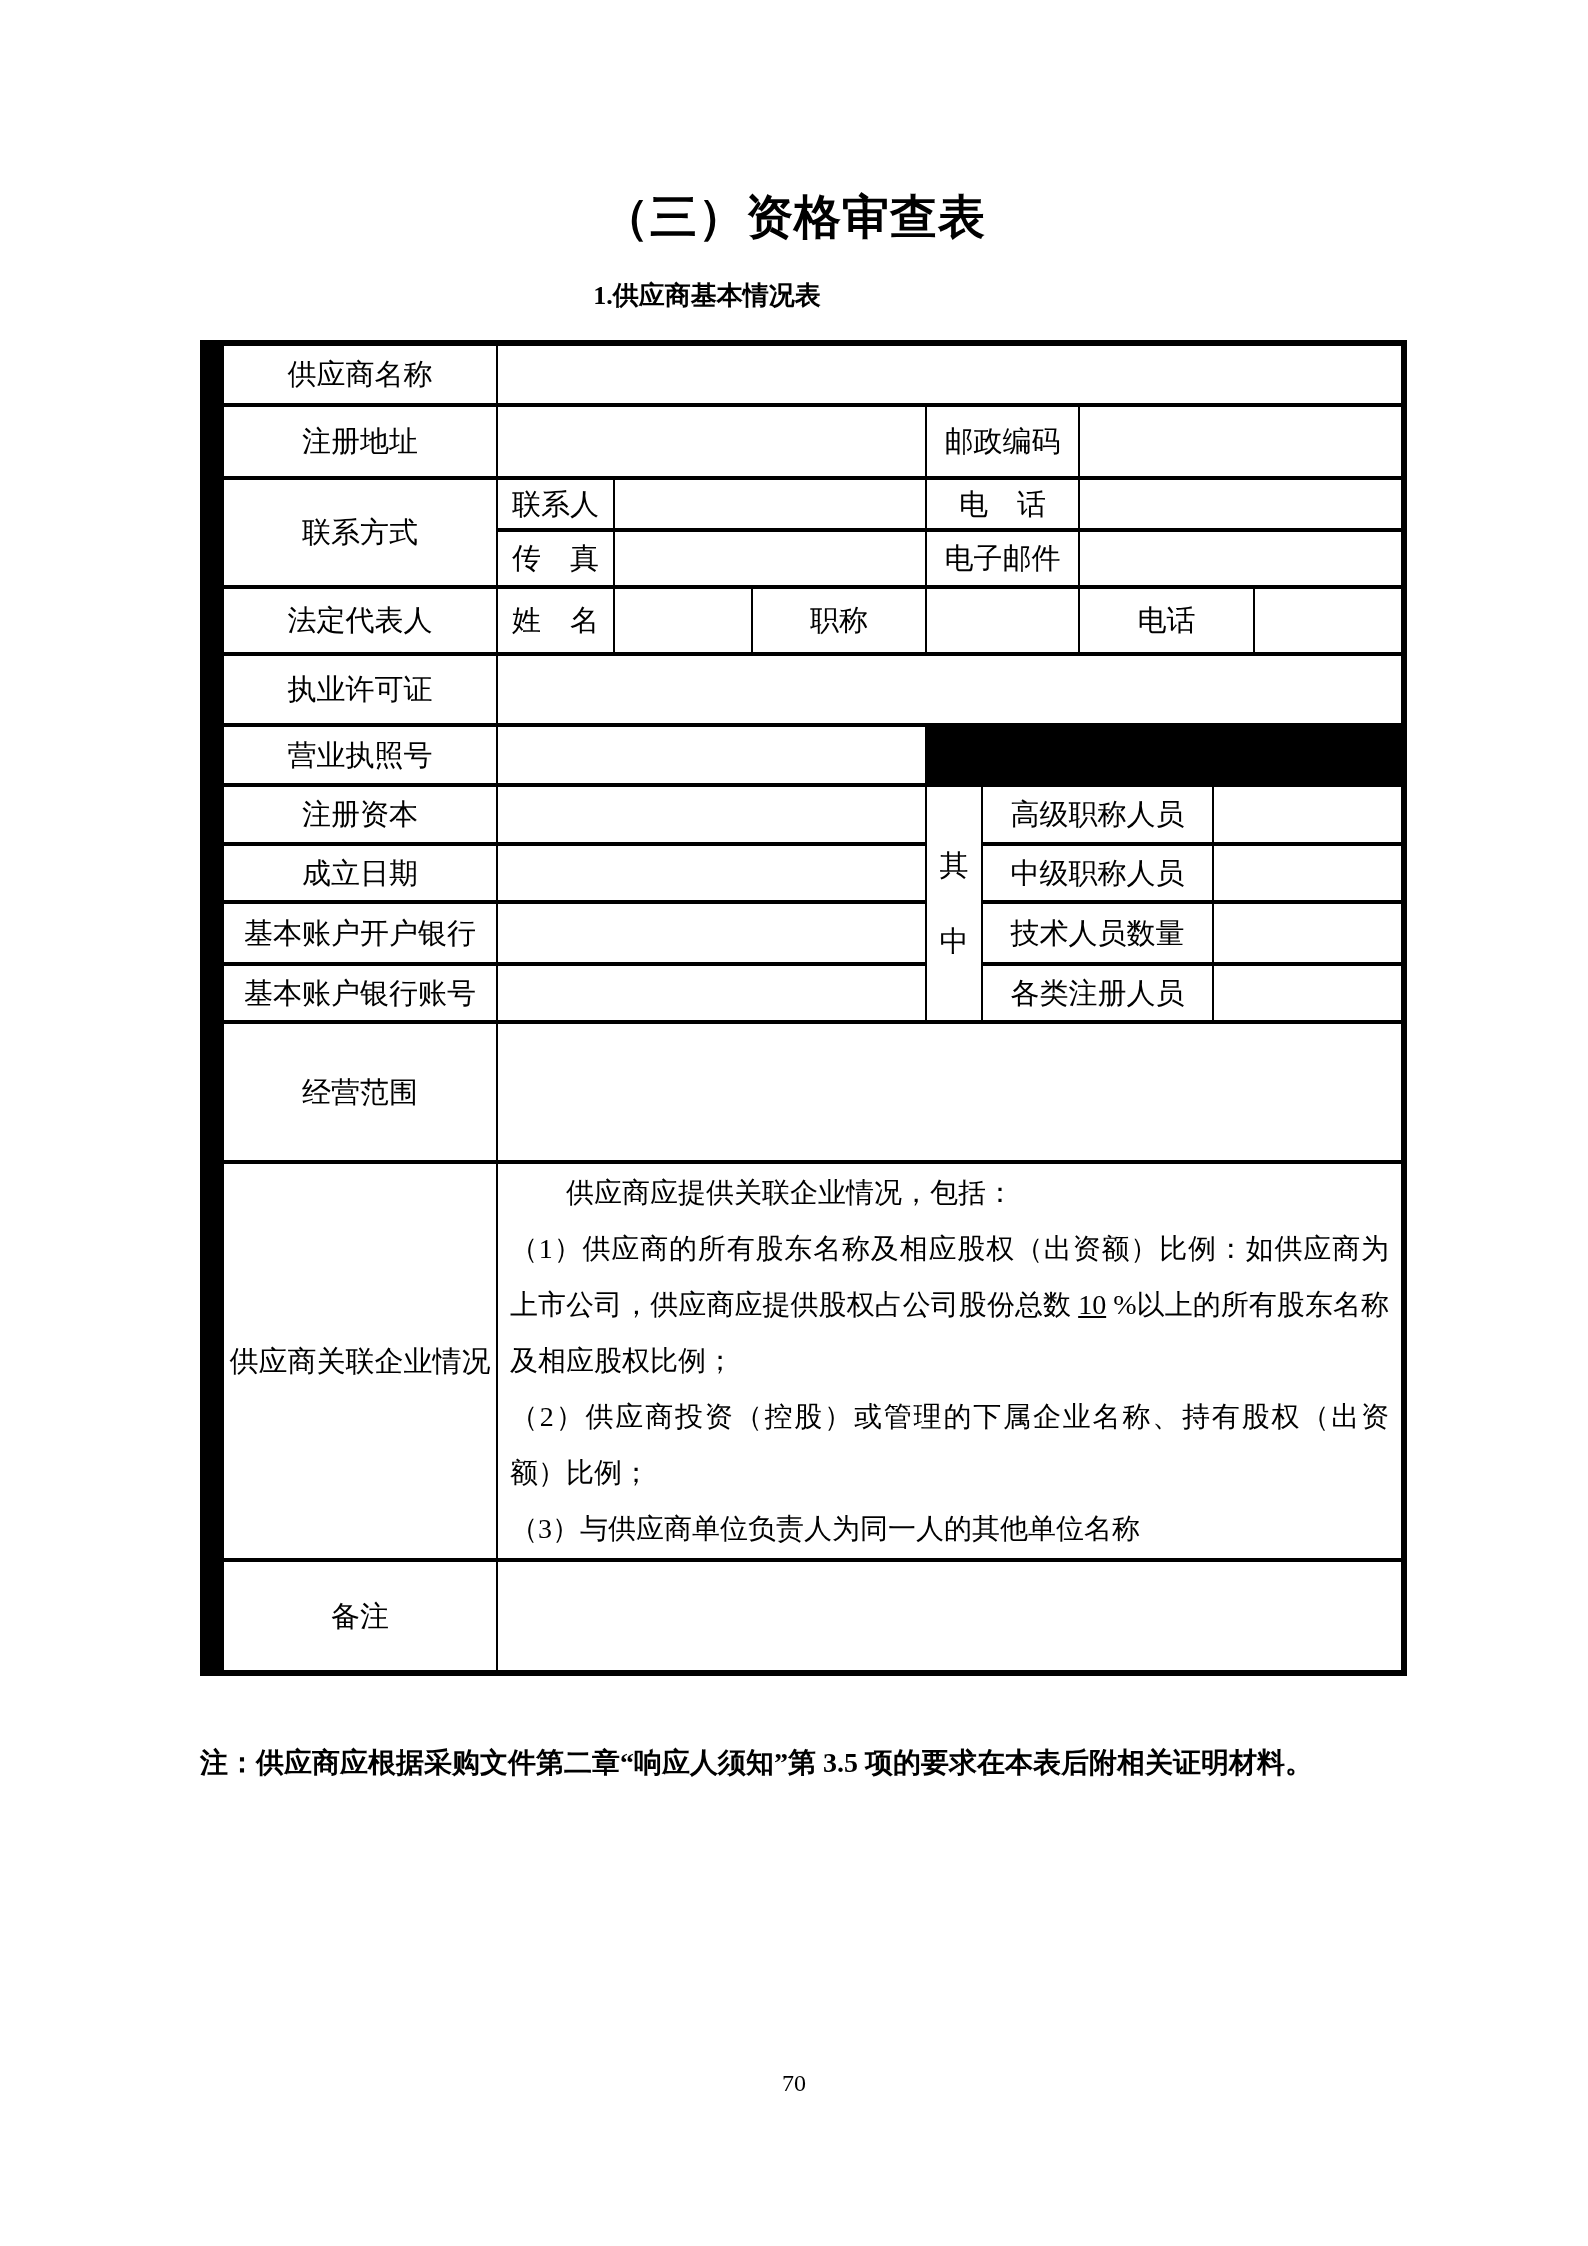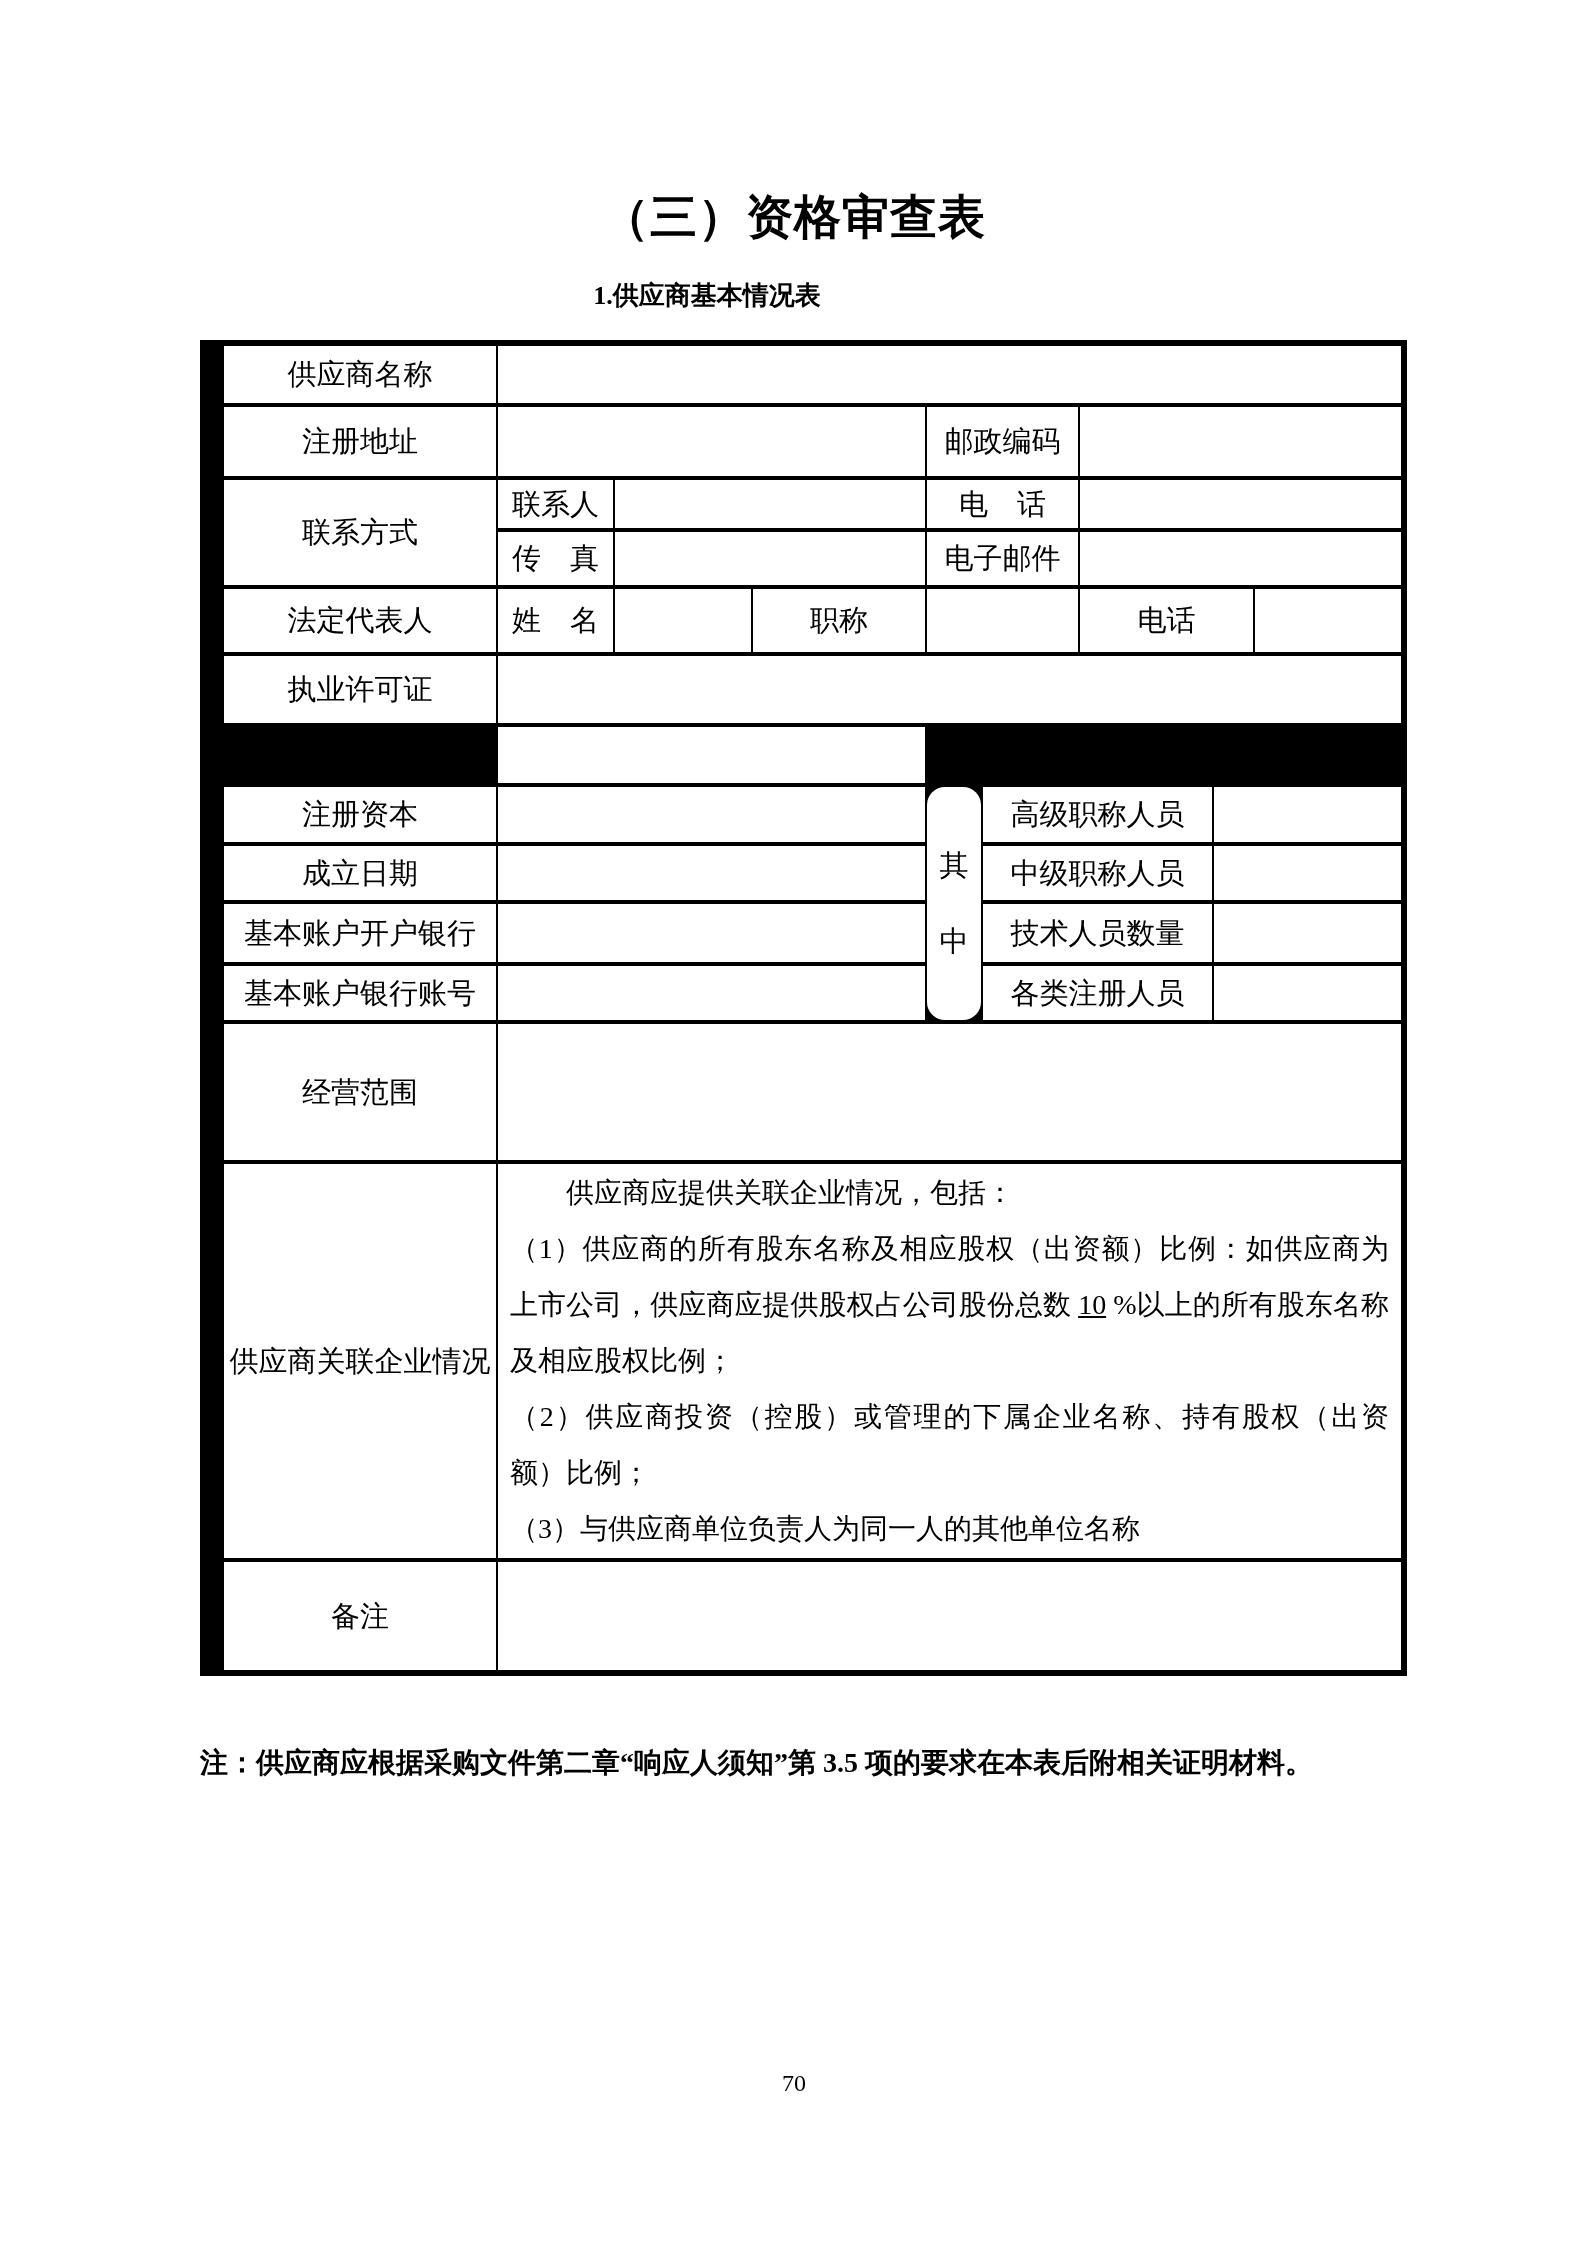--- a/index.html
+++ b/index.html
@@ -19,21 +19,21 @@
     position:absolute;left:200px;top:340px;
     display:grid;background:#000;border:6px solid #000;
     grid-template-columns:272px 115px 136px 172px 54px 95px 132px 39px 146px;
     grid-template-rows:57px 69px 48px 53px 63px 67px 56px 55px 54px 58px 54px 136px 394px 108px;
     column-gap:2px;row-gap:4px;padding-left:18px;
   }
   .cell{background:#fff;display:flex;align-items:center;min-width:0;min-height:0;}
   .lbl{justify-content:center;text-align:center;font-size:29px;white-space:pre-wrap;line-height:1.25;}
   .val{justify-content:flex-start;}
   .shift-right{padding-left:100px;}
-  .among{line-height:2.6;border-radius:18px;}
+  .among{line-height:2.6;}
   .content-cell{
     flex-direction:column;align-items:flex-start;justify-content:center;
     font-size:28px;line-height:56px;padding:0 12px;text-align:justify;
   }
   .content-cell p{margin:0;}
   .content-cell .indent{text-indent:56px;}
   .u{text-decoration:underline;}
   .footnote{
     position:absolute;left:200px;top:1743px;width:1220px;
     font-size:28px;font-weight:bold;line-height:1.4;
@@ -74,20 +74,21 @@
     <div class="cell lbl" style="grid-area:5/2/6/3">姓    名</div>
     <div class="cell val" style="grid-area:5/3/6/4"></div>
     <div class="cell lbl" style="grid-area:5/4/6/5">职称</div>
     <div class="cell val" style="grid-area:5/5/6/7"></div>
     <div class="cell lbl" style="grid-area:5/7/6/9">电话</div>
     <div class="cell val" style="grid-area:5/9/6/10"></div>
 
     <div class="cell lbl" style="grid-area:6/1/7/2">执业许可证</div>
     <div class="cell val" style="grid-area:6/2/7/10"></div>
 
+    <div class="cell lbl" style="grid-area:7/1/8/2">营业执照号</div>
     <div class="cell val" style="grid-area:7/2/8/5"></div>
 
     <div class="cell lbl" style="grid-area:8/1/9/2">注册资本</div>
     <div class="cell val" style="grid-area:8/2/9/5"></div>
     <div class="cell lbl among" style="grid-area:8/5/12/6">其中</div>
     <div class="cell lbl" style="grid-area:8/6/9/8">高级职称人员</div>
     <div class="cell val" style="grid-area:8/8/9/10"></div>
 
     <div class="cell lbl" style="grid-area:9/1/10/2">成立日期</div>
     <div class="cell val" style="grid-area:9/2/10/5"></div>

